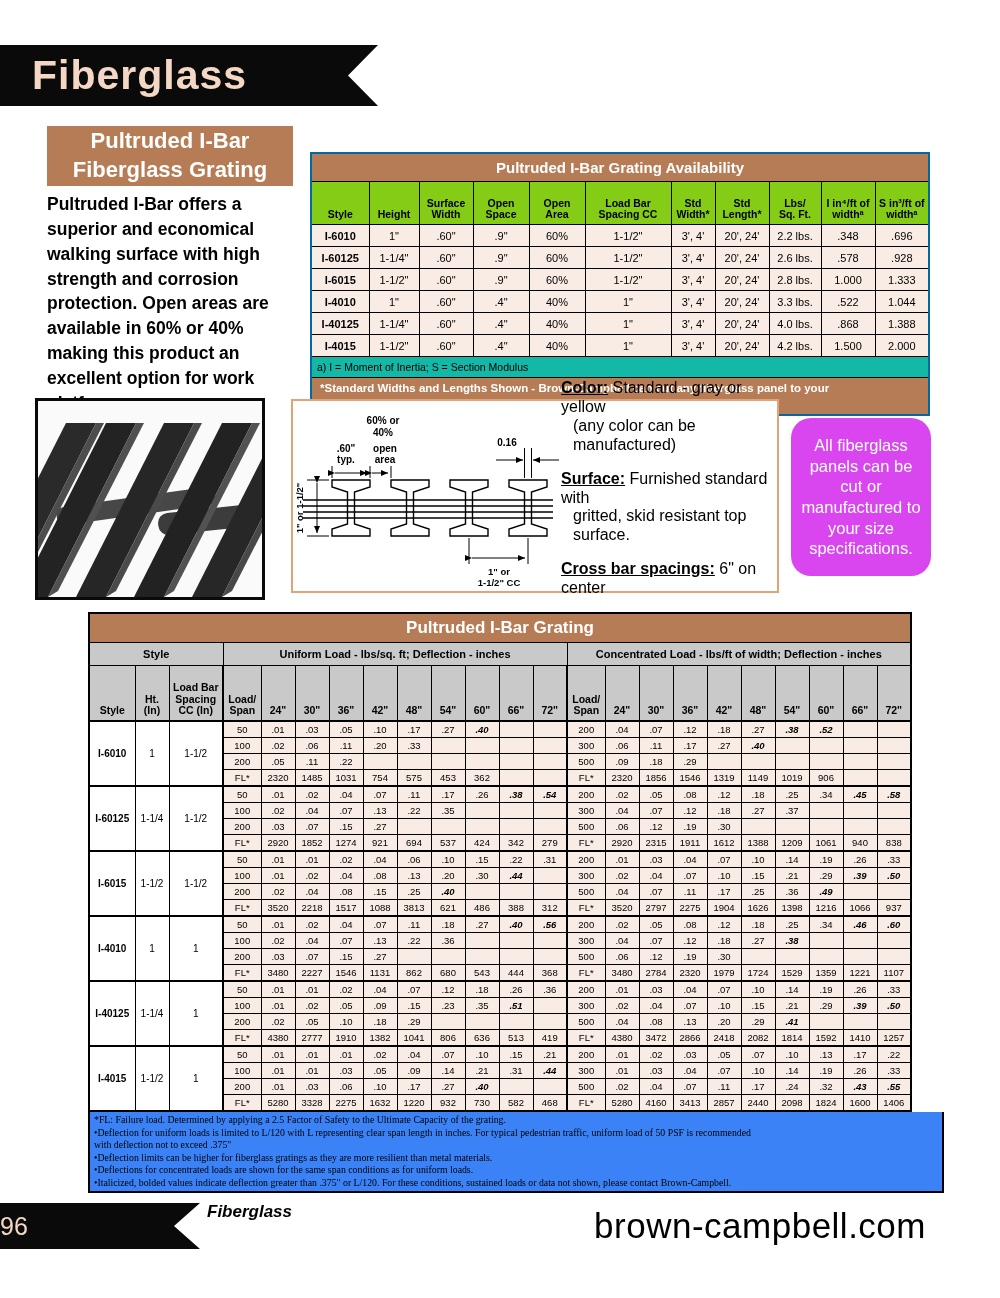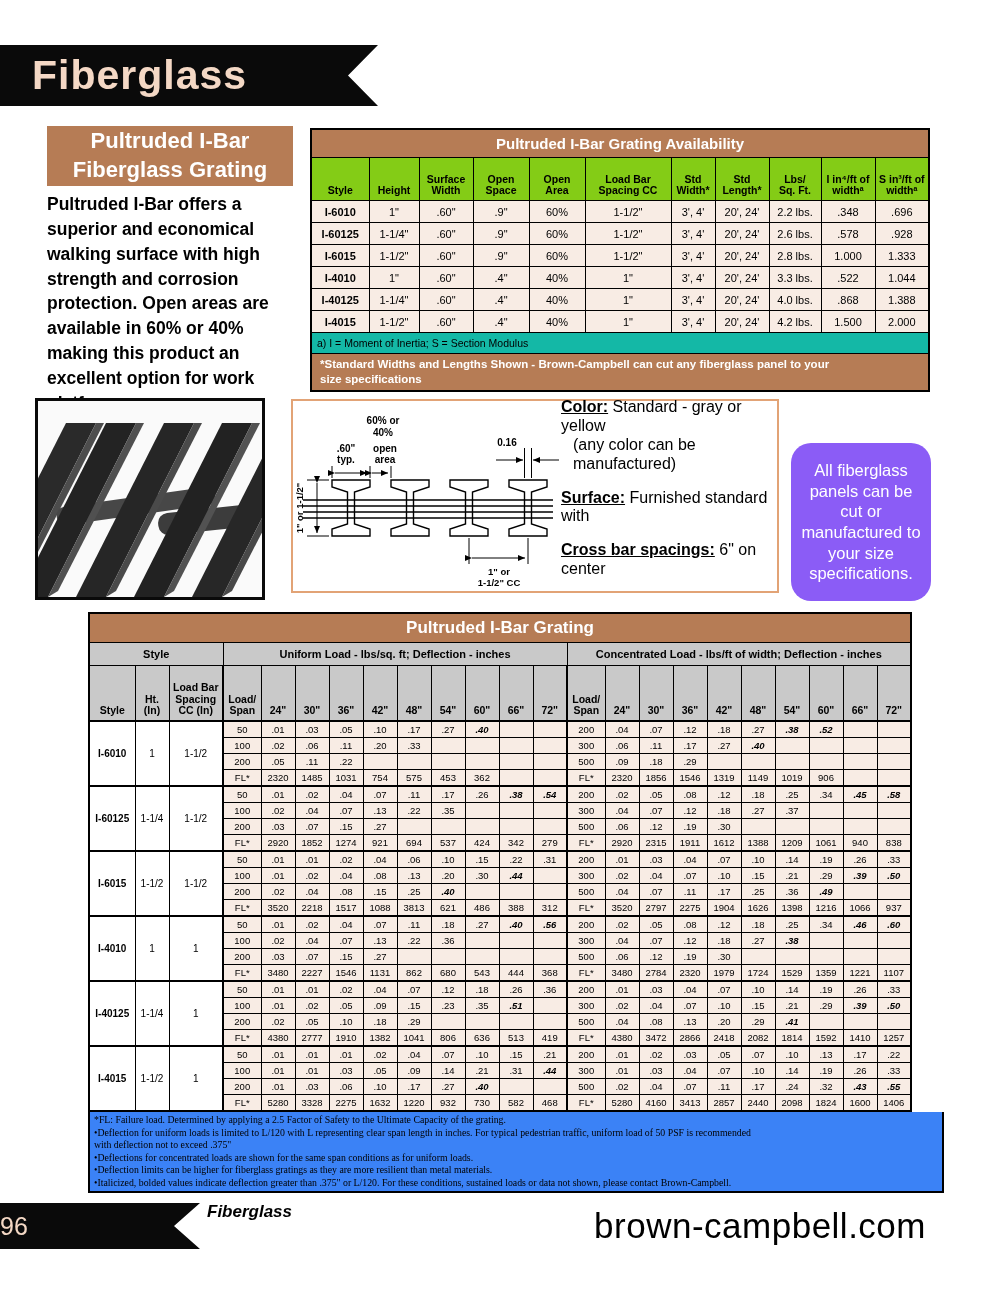--- a/index.html
+++ b/index.html
@@ -26,21 +26,21 @@
   }
   
   table{border-collapse:collapse;table-layout:fixed;}
   th,td{border:1px solid #000;}
   .title-row th{
     background:#b67c55;color:#fff;font-weight:bold;border:1px solid #000;
   }
   .hi{font-weight:bold;font-style:italic;}
   
   .avail-wrap{position:absolute;left:310px;top:128px;}
-  .avail-table{width:618px;border:2px solid #000000;}
+  .avail-table{width:618px;border:2px solid #0369a1;margin-top:24px;}
   .avail-table .title-row th{font-size:15px;height:25px;}
   .avail-table .col-hdr th{
     background:#84cc16;font-size:10.5px;font-weight:bold;height:38px;
     vertical-align:bottom;padding:1px 1px 3px 1px;white-space:pre-line;line-height:1.12;text-align:center;
   }
   .avail-table tbody td{
     background:#f8ece4;font-size:11px;text-align:center;height:21px;padding:0 1px;
   }
   .avail-table td.stylecol{font-weight:bold;}
   .avail-table .note-a td{
@@ -59,21 +59,21 @@
     position:absolute;left:291px;top:399px;width:488px;height:194px;
     border:2px solid #e2a376;background:#fff;box-sizing:border-box;
     display:flex;align-items:center;
   }
   .diagram-svg{flex:0 0 268px;}
   .diagram-text{flex:1;padding:4px 8px 4px 0;font-size:16px;line-height:1.18;}
   .diagram-text p{margin:0 0 15px 0;}
   .diagram-text .lbl{font-weight:bold;text-decoration:underline;}
   .diagram-text .ind{display:block;padding-left:12px;}
   .side-note{
-    position:absolute;left:791px;top:443px;width:140px;height:158px;background:#8b5cf6;
+    position:absolute;left:791px;top:418px;width:140px;height:158px;background:#d946ef;
     border-radius:20px;color:#fff;font-size:16.5px;font-weight:500;text-align:center;
     display:flex;align-items:center;justify-content:center;padding:6px 8px;box-sizing:border-box;line-height:1.25;
   }
   
   .load-wrap{position:absolute;left:88px;top:612px;width:856px;}
   .load-table{width:824px;border:2px solid #000;}
   .load-table .title-row th{font-size:17px;height:26px;}
   .load-table .grp-row th{
     background:#c9c9c9;font-size:11px;font-weight:bold;height:20px;text-align:center;
   }
@@ -336,20 +336,21 @@
   </svg>
   <div class="diagram-text">
     <p>
       <span class="lbl">Color:</span>
       <span>Standard - gray or yellow</span>
       <span class="ind">(any color can be manufactured)</span>
     </p>
     <p>
       <span class="lbl">Surface:</span>
       <span>Furnished standard with</span>
+      <span class="ind">gritted, skid resistant top surface.</span>
     </p>
     <p>
       <span class="lbl">Cross bar spacings:</span>
       <span>6" on center</span>
     </p>
   </div>
 </div>
 
 <div class="side-note">All fiberglass panels can be cut or manufactured to your size specifications.</div>
 
@@ -966,22 +967,22 @@
           <td>1824</td>
           <td>1600</td>
           <td>1406</td>
         </tr>
       </tbody>
   </table>
   <div class="fn-box">
       <div class="fn-line">*FL:  Failure load.  Determined by applying a 2.5 Factor of Safety to the Ultimate Capacity of the grating.</div>
       <div class="fn-line">•Deflection for uniform loads is limited to L/120 with L representing clear span length in inches.  For typical pedestrian traffic, uniform load of 50 PSF is recommended</div>
       <div class="fn-line"> with deflection not to exceed .375"</div>
+      <div class="fn-line">•Deflection limits can be higher for fiberglass gratings as they are more resilient than metal materials.</div>
       <div class="fn-line">•Deflections for concentrated loads are shown for the same span conditions as for uniform loads.</div>
-      <div class="fn-line">•Deflection limits can be higher for fiberglass gratings as they are more resilient than metal materials.</div>
       <div class="fn-line">•Italicized, bolded values indicate deflection greater than .375" or L/120.  For these conditions, sustained loads or data not shown, please contact Brown-Campbell.</div>
     </div>
 </div>
 
 <div class="footer-flag">
   <span class="pageno">96</span>
 </div>
 <div class="footer-section">Fiberglass</div>
 <div class="footer-site">brown-campbell.com</div>
 

